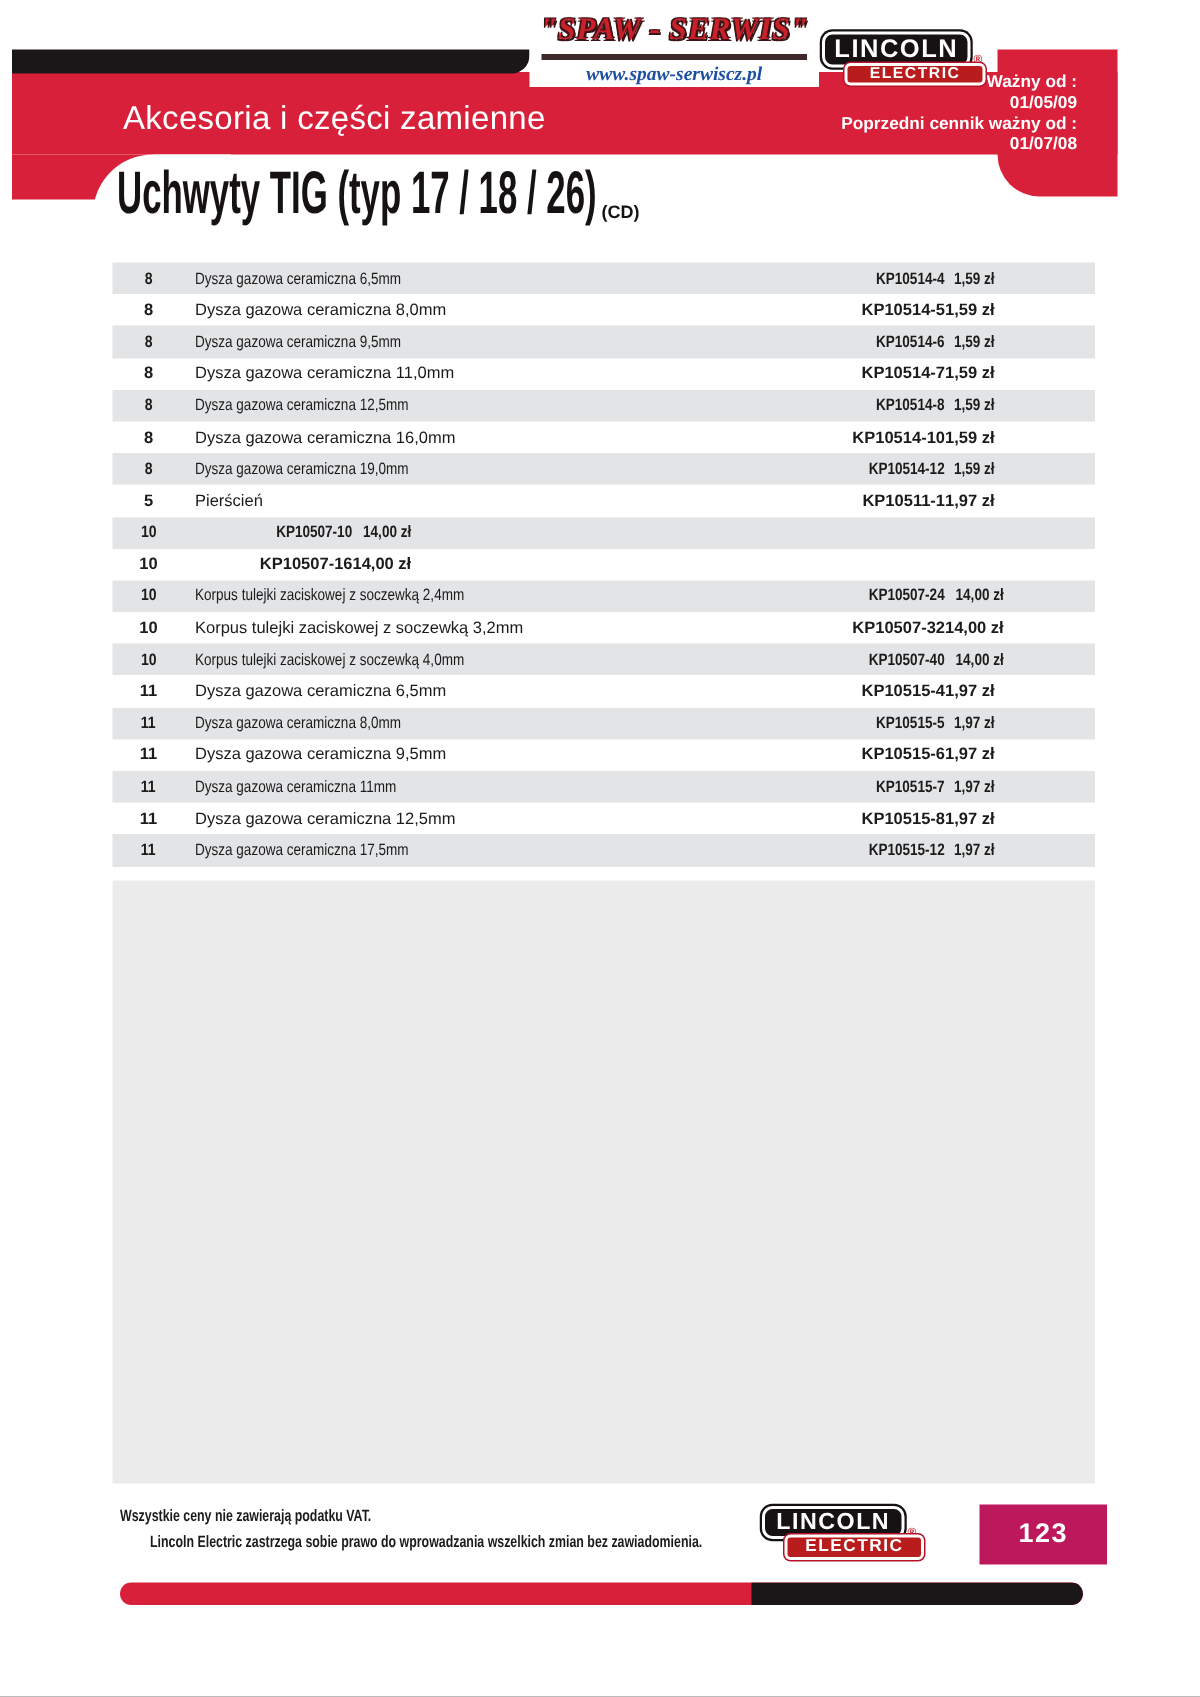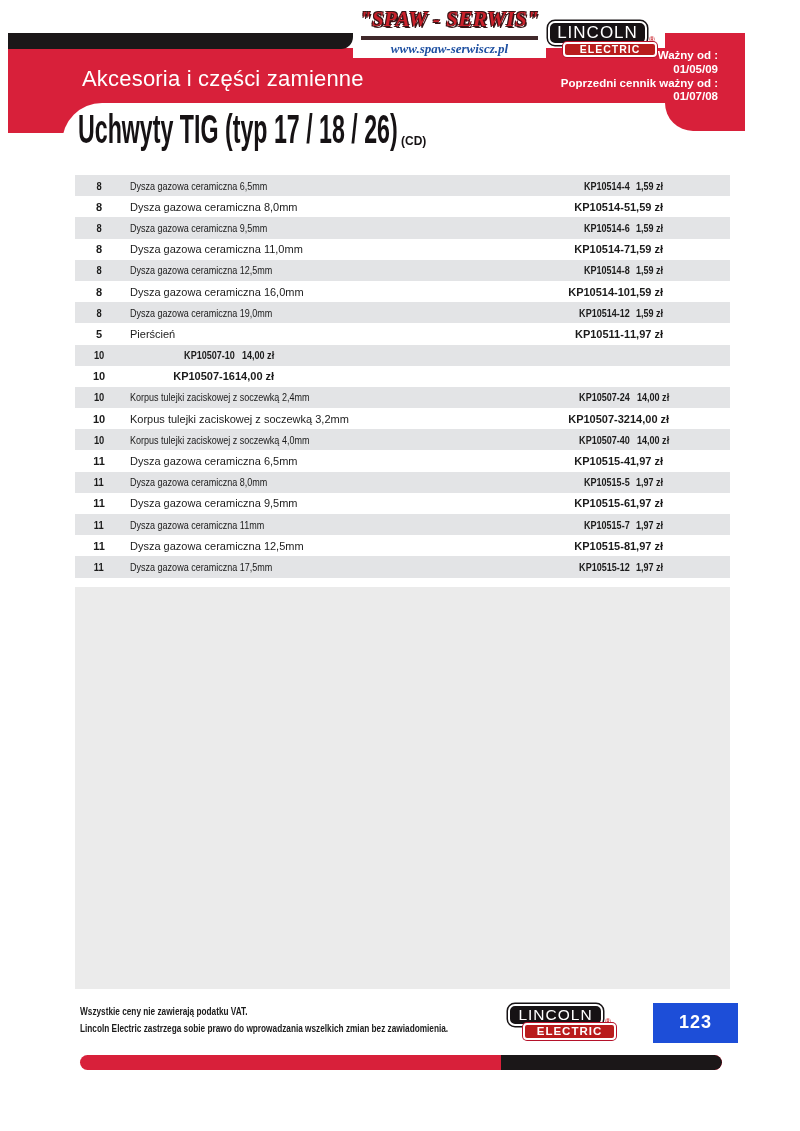--- a/index.html
+++ b/index.html
@@ -35,21 +35,21 @@
     text-shadow:-1px -1px 0 #3a1416, 1px -1px 0 #3a1416, -1px 1px 0 #3a1416, 1.5px 1.5px 0 #3a1416; }
   .spaw-underline { position:absolute; left:8px; right:8px; top:36px; height:4px; background:#40292b; }
   .spaw-url { position:absolute; left:0; right:0; top:41px;
     font-family:"Liberation Serif", serif; font-style:italic; font-weight:700;
     font-size:13px; color:#1d4fa1; }
 
   
   .lincoln-logo { z-index:4; }
   .l-black { position:absolute; background:#161214; border:2px solid #fff;
     box-shadow:0 0 0 1.5px #161214; border-radius:7px; color:#fff;
-    font-weight:400; text-align:center; letter-spacing:1px; }
+    font-weight:700; text-align:center; letter-spacing:1px; }
   .l-red { position:absolute; background:#b91c1c; border:2px solid #fff;
     box-shadow:0 0 0 1px #b5122a; border-radius:4px; color:#fff;
     font-weight:700; text-align:center; letter-spacing:1px; }
   .l-reg { position:absolute; font-size:8px; color:#c9202a; font-weight:700; }
 
   .logo-top { left:548px; top:21px; }
   .logo-top .l-black { left:0; top:0; width:99px; height:24px; font-size:17px; line-height:20px; }
   .logo-top .l-red   { left:15px; top:21px; width:94px; height:15px; font-size:10.5px; line-height:11px; }
   .logo-top .l-reg   { left:101px; top:14px; }
 
@@ -79,23 +79,23 @@
   .cond .c-price .t { transform:scaleX(.82); transform-origin:100% 50%; }
   .cond .c-qty .t   { transform:scaleX(.85); }
 
   
   .image-block { left:75px; top:587px; width:655px; height:402px; background:#ebebeb; }
 
   
   .footer-note { left:80px; width:520px; font-size:11px; font-weight:700; color:#1b1b1b; white-space:nowrap; }
   .footer-note .t { transform:scaleX(.75); transform-origin:0 50%; }
   .note1 { top:1005px; }
-  .note2 { top:1022px; }
-
-  .page-number-box { left:653px; top:1003px; width:85px; height:40px; background:#1d4ed8;
+  .note2 { top:1022px;margin-left:20px; }
+
+  .page-number-box { left:653px; top:1003px; width:85px; height:40px; background:#be185d;
     color:#fff; font-size:18px; font-weight:700; text-align:center; line-height:39px; letter-spacing:1px; }
 
   .bottom-bar { left:80px; top:1055px; width:642px; height:15px;
     background:#d8203a; border-radius:7.5px; overflow:hidden; }
   .bottom-bar .black-seg { position:absolute; right:0; top:0; width:221px; height:15px;
     background:#1b1718; border-radius:0 7.5px 7.5px 0; }
 </style>
 </head>
 <body>
 

